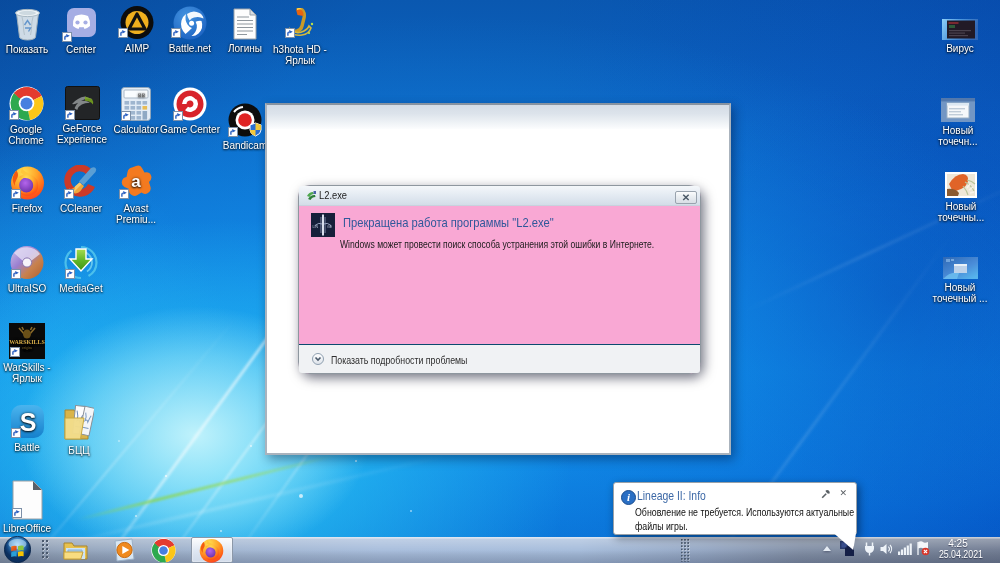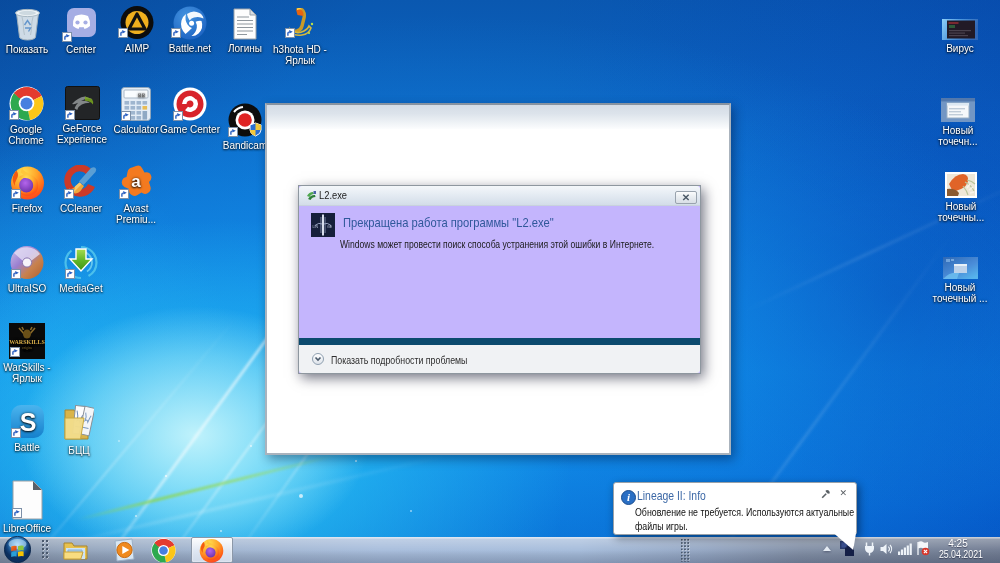--- a/index.html
+++ b/index.html
@@ -25,22 +25,22 @@
   .di .ic{position:relative;margin:0 auto;width:34px;height:33px;}
   .di .lb{margin-top:3px;}
   .sc{position:absolute;left:-2px;bottom:-1px;width:10px;height:10px;background:#fff;
       border:1px solid #7d90a8;box-sizing:border-box;}
   .sc svg{position:absolute;left:0;top:0;}
   
   #bigwin{position:absolute;left:265px;top:103px;width:462px;height:348px;background:#fff;
      border:2px solid #aab3bd;border-top:2px solid #8893a0;box-shadow:3px 4px 10px rgba(0,10,40,.4);}
   #bigwin .hd{height:24px;background:linear-gradient(180deg,#d5dce5 0%,#dce3eb 35%,#edf1f5 70%,#fcfdfe 100%);}
   
-  #dlg{position:absolute;left:298px;top:185px;width:401px;height:187px;background:#c4b5fd;
-       border:1px solid #8e979f;border-radius:0;box-shadow:3px 4px 12px rgba(0,5,30,.55);}
+  #dlg{position:absolute;left:298px;top:185px;width:401px;height:187px;background:#f9a8d4;
+       border:1px solid #8e979f;border-radius:12px;box-shadow:3px 4px 12px rgba(0,5,30,.55);}
   #dlg .tb{position:relative;height:19px;border-radius:3px 3px 0 0;
       background:linear-gradient(180deg,#f4f7fa 0%,#e3eaf2 50%,#d3dde8 100%);
       border-bottom:1px solid #c8d2dd;}
   #dlg .tb .ti{position:absolute;left:20px;top:3px;font-size:11px;color:#1c1c1c;transform:scaleX(.85);transform-origin:0 0;}
   #dlg .tico{position:absolute;left:7px;top:4px;width:11px;height:11px;}
   #clx{position:absolute;right:3px;top:5px;width:22px;height:13px;border:1px solid #99a3ae;border-radius:2px;
        background:linear-gradient(180deg,#fbfcfd,#e9edf1 45%,#d9dfe6);box-sizing:border-box;
        color:#4a5866;font-size:10px;font-weight:bold;text-align:center;line-height:11px;}
   #dlg .appico{position:absolute;left:12px;top:27px;width:24px;height:24px;background:#1a2340;overflow:hidden;}
   #dlg .h1{position:absolute;left:44px;top:29px;font-size:13px;color:#30589a;white-space:nowrap;
@@ -48,21 +48,21 @@
   #dlg .sub{position:absolute;left:41px;top:52px;font-size:11px;color:#1a1a1a;white-space:nowrap;
            transform:scaleX(.78);transform-origin:0 0;}
   .cmdbtn{position:absolute;left:42px;width:348px;box-sizing:border-box;background:linear-gradient(180deg,#fdfdfd,#f4f4f5);
       border:1px solid #d7dbde;border-radius:2px;}
   .cmdbtn .ar{position:absolute;left:8px;top:8px;}
   .cmdbtn .t{position:absolute;left:22px;top:5px;font-size:13px;line-height:16px;color:#1a66b8;white-space:nowrap;
            transform:scaleX(.88);transform-origin:0 0;}
   #btn2{background:#fff;border:1px solid #a9cfe8;}
   #btn2 .t{color:#2b2b2b;}
   #dlg .ftr{position:absolute;left:0;right:0;bottom:0;height:28px;background:#f0f2f4;
-      border-top:7px solid #0c4a6e;border-radius:0 0 3px 3px;}
+      border-top:1px solid #0c4a6e;border-radius:0 0 3px 3px;}
   #dlg .chev{position:absolute;left:13px;top:8px;width:12px;height:12px;border-radius:50%;
       border:1px solid #8fa0b0;background:linear-gradient(180deg,#fff,#dde3ea);box-sizing:border-box;}
   #dlg .ftxt{position:absolute;left:32px;top:9px;font-size:11px;color:#2f2f2f;white-space:nowrap;
            transform:scaleX(.80);transform-origin:0 0;}
   
   #bal{position:absolute;z-index:9;left:613px;top:482px;width:242px;height:51px;background:#fff;
        border:1px solid #9aa1a8;border-radius:3px;box-shadow:2px 3px 9px rgba(0,0,10,.45);}
   #bal .tail{position:absolute;left:219px;top:50px;width:23px;height:17px;background:#fff;
        clip-path:polygon(2% 0%, 100% 0%, 88% 100%);}
   #bal .bt{position:absolute;left:23px;top:5px;font-size:13px;color:#3c68a6;white-space:nowrap;

